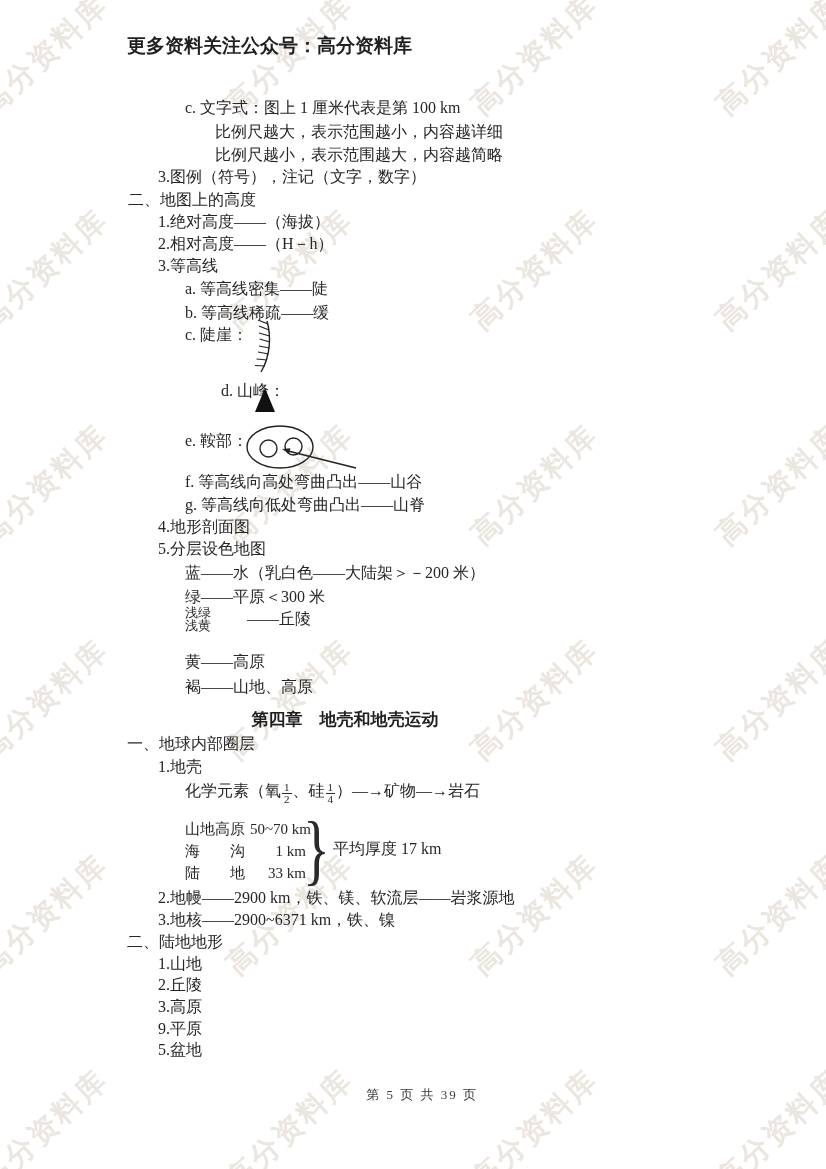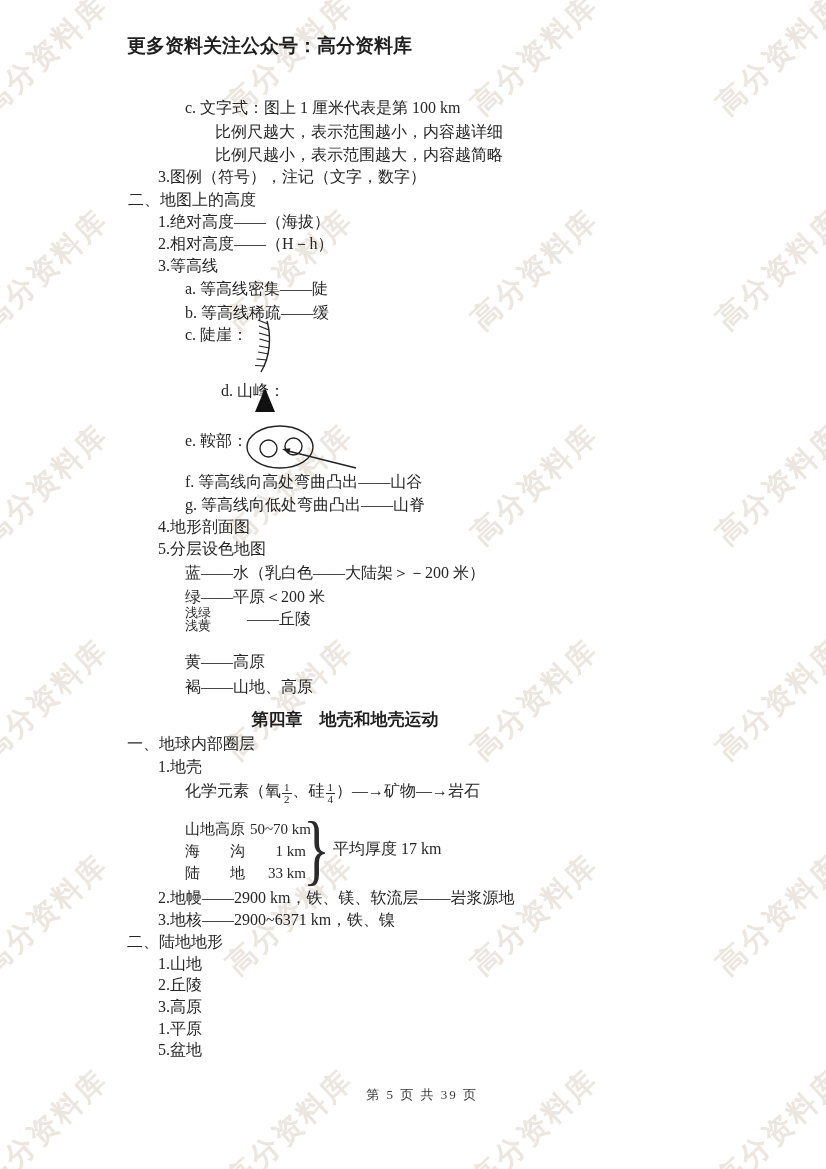--- a/index.html
+++ b/index.html
@@ -115,21 +115,21 @@
     <circle cx="50.5" cy="24.5" r="8.5" fill="none" stroke="#222" stroke-width="1.4"></circle>
     <line x1="113" y1="46" x2="43" y2="28.5" stroke="#222" stroke-width="1.3"></line>
     <polygon points="39,27 46.1,31.7 47.4,26.2" fill="#222"></polygon>
   </svg>
 
   <div class="ln" style="left:185px;top:471px;">f. 等高线向高处弯曲凸出——山谷</div>
   <div class="ln" style="left:185px;top:494px;">g. 等高线向低处弯曲凸出——山脊</div>
   <div class="ln" style="left:158px;top:516px;">4.地形剖面图</div>
   <div class="ln" style="left:158px;top:538px;">5.分层设色地图</div>
   <div class="ln" style="left:185px;top:562px;">蓝——水（乳白色——大陆架＞－200 米）</div>
-  <div class="ln" style="left:185px;top:586px;">绿——平原＜200 米</div>
+  <div class="ln" style="left:185px;top:586px;">绿——平原＜300 米</div>
 
   <div class="stackrow" style="left:185px;top:606px;">
     <span class="stack">
       <span>浅绿</span>
       <span>浅黄</span>
     </span>
     <span class="stack-suffix">——丘陵</span>
   </div>
 
   <div class="ln" style="left:185px;top:651px;">黄——高原</div>
@@ -168,18 +168,18 @@
   <div class="brace" style="left:303px;top:814px;">}</div>
   <div class="ln" style="left:333px;top:838px;">平均厚度 17 km</div>
 
   <div class="ln" style="left:158px;top:887px;">2.地幔——2900 km，铁、镁、软流层——岩浆源地</div>
   <div class="ln" style="left:158px;top:909px;">3.地核——2900~6371 km，铁、镍</div>
 
   <div class="ln" style="left:127px;top:931px;">二、陆地地形</div>
   <div class="ln" style="left:158px;top:953px;">1.山地</div>
   <div class="ln" style="left:158px;top:974px;">2.丘陵</div>
   <div class="ln" style="left:158px;top:996px;">3.高原</div>
-  <div class="ln" style="left:158px;top:1018px;">1.平原</div>
+  <div class="ln" style="left:158px;top:1018px;">9.平原</div>
   <div class="ln" style="left:158px;top:1039px;">5.盆地</div>
 
   <div class="foot" style="top:1086px;">第 5 页 共 39 页</div>
 
 </div>
 
 </body></html>

